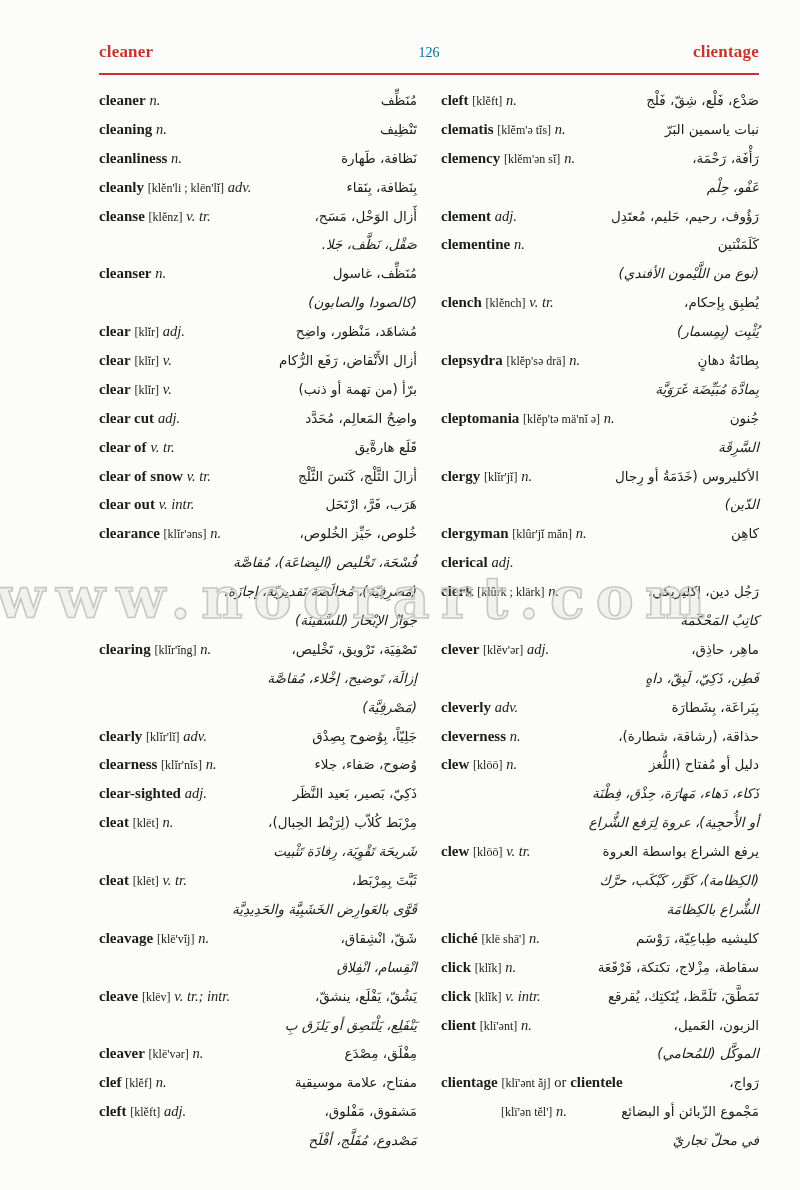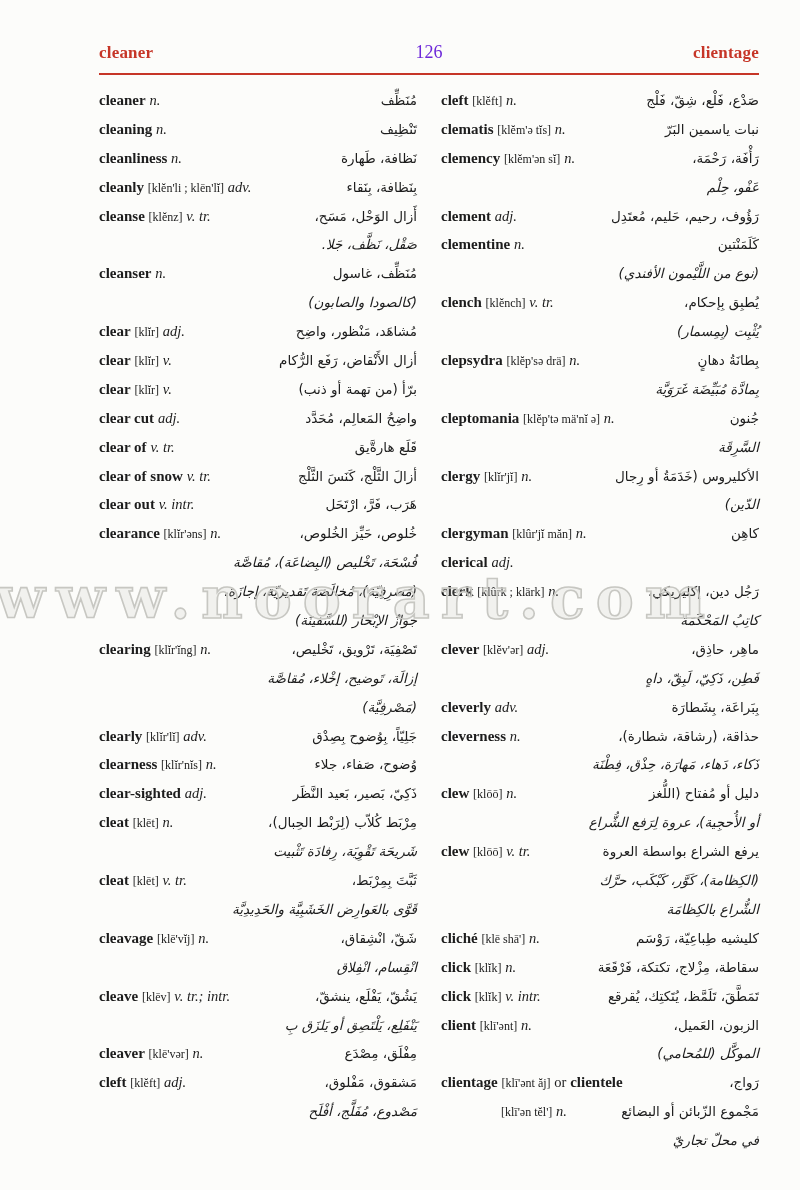--- a/index.html
+++ b/index.html
@@ -1,21 +1,21 @@
 <!DOCTYPE html>
 <html><head>
 <meta charset="utf-8">
 <style>
   html,body{margin:0;padding:0;}
   body{width:800px;height:1190px;background:#f4f4f2;font-family:"Liberation Serif",serif;}
   .page{position:relative;width:800px;height:1190px;background:#fcfcfa;color:#1c1c1c;overflow:hidden;}
   .header{position:absolute;top:42px;left:99px;right:41px;display:flex;align-items:baseline;}
   .h-side{flex:1;color:#c63527;font-weight:bold;font-size:17px;letter-spacing:.2px;}
   .h-right{text-align:right;}
-  .h-center{flex:0 0 auto;font-size:18px;color:#6d28d9;}
+  .h-center{flex:0 0 auto;font-size:14px;color:#0369a1;}
   .rule{position:absolute;top:73px;left:99px;right:41px;border-top:2.5px solid #c63527;height:0;}
   .columns{position:absolute;top:86px;left:99px;right:41px;display:flex;gap:24px;text-align:right;}
   .col{flex:1;min-width:0;}
   .row{display:flex;justify-content:space-between;align-items:baseline;height:28.9px;line-height:28.9px;white-space:nowrap;}
   .row.cont{justify-content:flex-end;}
   .row.cont .ar{font-style:italic;}
   .row.l2 .en{margin-left:60px;}
   .en{font-size:15px;}
   .word{font-weight:bold;}
   .pron{font-size:12px;}
@@ -158,20 +158,24 @@
           <span class="ar">يَشُقّ، يَفْلَع، ينشقّ،</span>
         </div>
         <div class="row cont">
           <span class="ar">يَنْفَلِع، يَلْتَصِق أو يَلزَق بِ</span>
         </div>
         <div class="row">
           <span class="en"><span class="word">cleaver</span> <span class="pron">[klē'vər]</span> <span class="pos">n.</span></span>
           <span class="ar">مِفْلَق، مِصْدَع</span>
         </div>
         <div class="row">
+          <span class="en"><span class="word">clef</span> <span class="pron">[klĕf]</span> <span class="pos">n.</span></span>
+          <span class="ar">مفتاح، علامة موسيقية</span>
+        </div>
+        <div class="row">
           <span class="en"><span class="word">cleft</span> <span class="pron">[klĕft]</span> <span class="pos">adj.</span></span>
           <span class="ar">مَشقوق، مَفْلوق،</span>
         </div>
         <div class="row cont">
           <span class="ar">مَصْدوع، مُفَلَّج، أفْلَح</span>
         </div>
       </div>
     <div class="col">
         <div class="row">
           <span class="en"><span class="word">cleft</span> <span class="pron">[klĕft]</span> <span class="pos">n.</span></span>
@@ -249,26 +253,26 @@
           <span class="ar">فَطِن، ذَكِيّ، لَبِقّ، داهٍ</span>
         </div>
         <div class="row">
           <span class="en"><span class="word">cleverly</span> <span class="pos">adv.</span></span>
           <span class="ar">بِبَراعَة، بِشَطارَة</span>
         </div>
         <div class="row">
           <span class="en"><span class="word">cleverness</span> <span class="pos">n.</span></span>
           <span class="ar">حذاقة، (رشاقة، شطارة)،</span>
         </div>
-        <div class="row cont">
-          <span class="ar">ذَكاء، دَهاء، مَهارَة، حِذْق، فِطْنَة</span>
-        </div>
         <div class="row">
           <span class="en"><span class="word">clew</span> <span class="pron">[klōō]</span> <span class="pos">n.</span></span>
           <span class="ar">دليل أو مُفتاح (اللُّغز</span>
+        </div>
+        <div class="row cont">
+          <span class="ar">ذَكاء، دَهاء، مَهارَة، حِذْق، فِطْنَة</span>
         </div>
         <div class="row cont">
           <span class="ar">أو الأُحجِية)، عروة لِرَفع الشُّراع</span>
         </div>
         <div class="row">
           <span class="en"><span class="word">clew</span> <span class="pron">[klōō]</span> <span class="pos">v. tr.</span></span>
           <span class="ar">يرفع الشراع بواسطة العروة</span>
         </div>
         <div class="row cont">
           <span class="ar">(الكِظامة)، كَوَّر، كَبْكَب، حرَّك</span>

